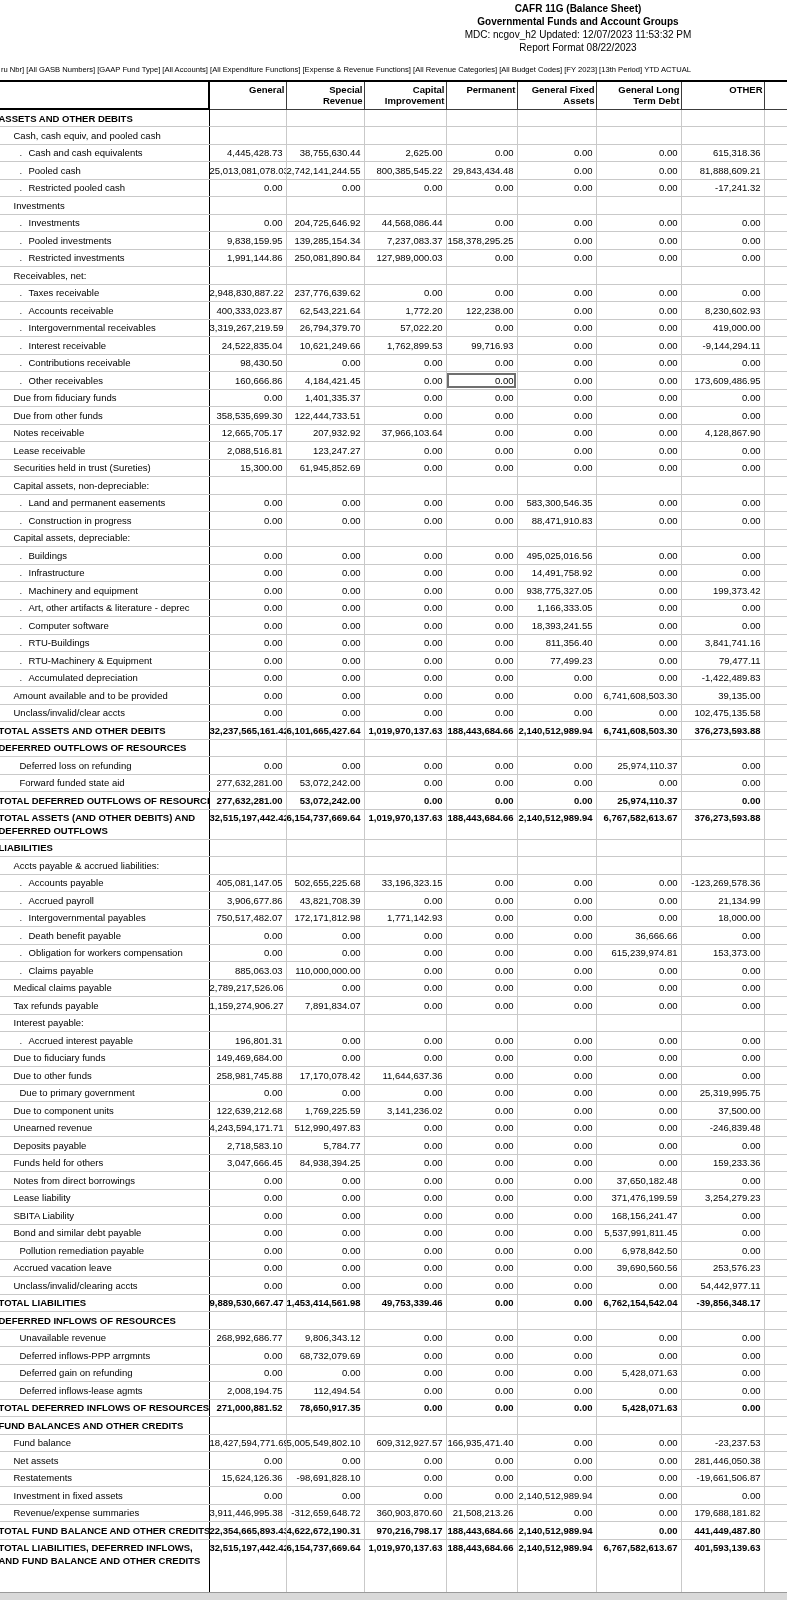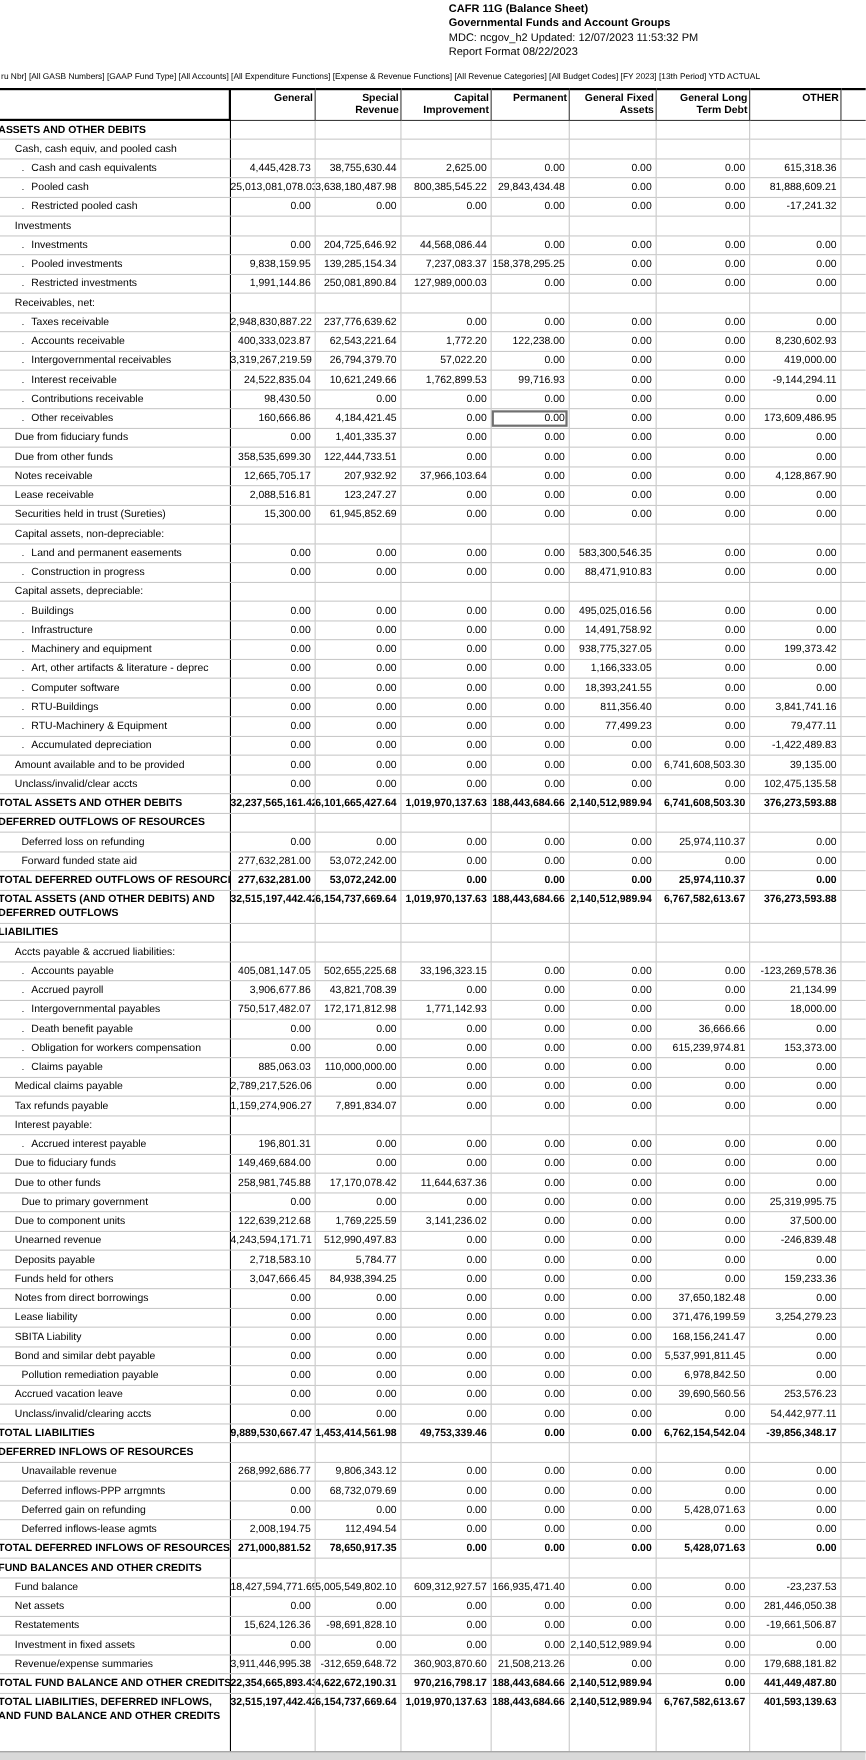--- a/index.html
+++ b/index.html
@@ -1,20 +1,20 @@
 <!DOCTYPE html>
 <html><head>
 <meta charset="utf-8">
 <style>
   html,body{margin:0;padding:0;background:#fff;color:#000;
     font-family:"Liberation Sans",sans-serif;}
   body{position:relative;width:787px;height:1600px;overflow:hidden;}
 
   
-  .titleblock{position:absolute;top:2px;left:408px;width:340px;text-align:left;
+  .titleblock{position:absolute;top:2px;left:408px;width:340px;text-align:center;
     font-size:10px;line-height:13px;}
   .titleblock .bold{font-weight:bold;}
   .t3 b{font-weight:normal;}
 
   
   .filterbar{position:absolute;top:65px;left:1px;width:786px;
     font-size:7.6px;white-space:nowrap;overflow:hidden;letter-spacing:0;}
 
   
   .report{position:absolute;top:80px;left:-7px;}
@@ -122,21 +122,21 @@
           <td class="num">2,625.00</td>
           <td class="num">0.00</td>
           <td class="num">0.00</td>
           <td class="num">0.00</td>
           <td class="num">615,318.36</td>
           <td class="stub"></td>
         </tr>
         <tr>
           <td class="lbl idot"><span class="dot">.</span><span>Pooled cash</span></td>
           <td class="num">25,013,081,078.03</td>
-          <td class="num">3,638,180,487.98</td>
+          <td class="num">2,742,141,244.55</td>
           <td class="num">800,385,545.22</td>
           <td class="num">29,843,434.48</td>
           <td class="num">0.00</td>
           <td class="num">0.00</td>
           <td class="num">81,888,609.21</td>
           <td class="stub"></td>
         </tr>
         <tr>
           <td class="lbl idot"><span class="dot">.</span><span>Restricted pooled cash</span></td>
           <td class="num">0.00</td>

